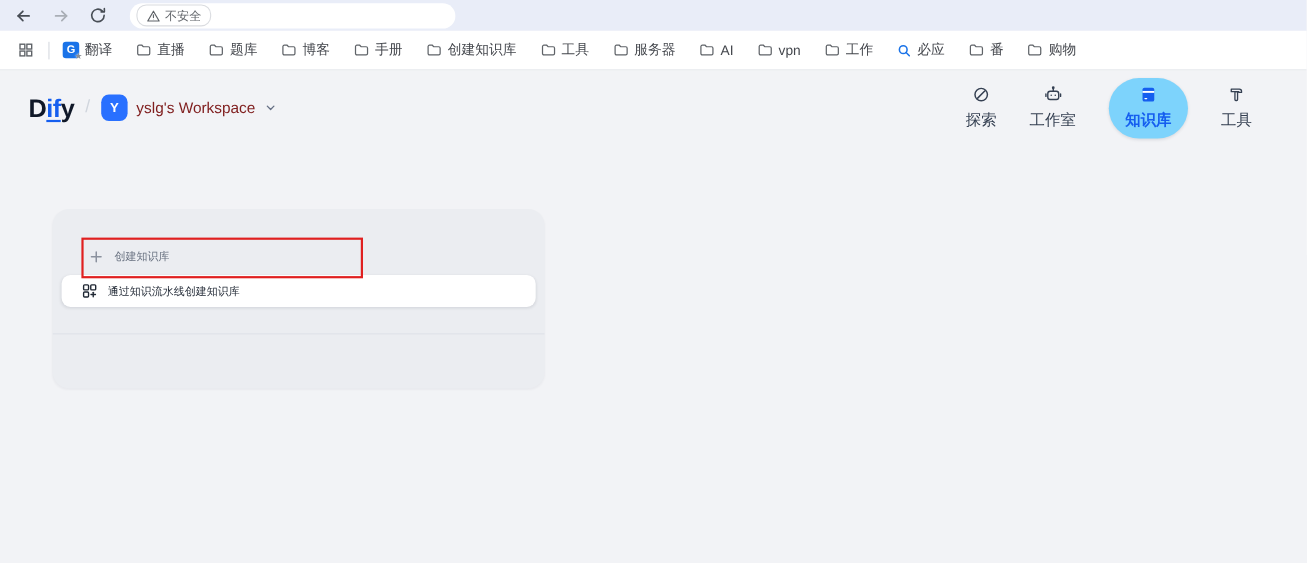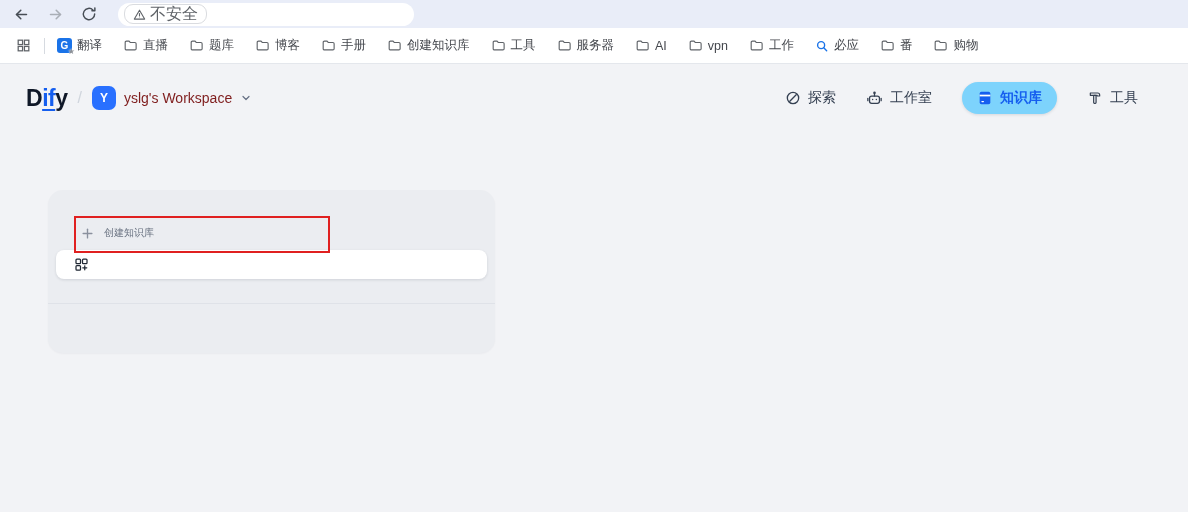--- a/index.html
+++ b/index.html
@@ -8,21 +8,21 @@
 
   
   .toolbar{position:absolute;top:0;left:0;width:100%;height:28px;background:#e9edf8;
     display:flex;align-items:center;box-sizing:border-box;padding-left:8px;}
   .nav-btn{width:26px;height:24px;display:flex;align-items:center;justify-content:center;
     color:#474d55;flex:0 0 auto;margin-right:8px;}
   .nav-btn.disabled{color:#a9aeb6;}
   .omnibox{margin-left:8px;height:23px;width:296px;background:#ffffff;border-radius:12px;
     display:flex;align-items:center;box-sizing:border-box;padding:0 10px 0 6px;}
   .sec-chip{display:flex;align-items:center;gap:4px;height:18px;border:1px solid #dadce0;
-    border-radius:9px;padding:0 8px;color:#5f6368;font-size:16px;white-space:nowrap;}
+    border-radius:9px;padding:0 8px;color:#5f6368;font-size:11px;white-space:nowrap;}
   .url-text{margin-left:10px;font-size:13.5px;color:#202124;white-space:nowrap;}
 
   
   .bookmarks{position:absolute;top:28px;left:0;width:100%;height:36px;background:#ffffff;
     border-bottom:1px solid #e4e7ec;display:flex;align-items:center;box-sizing:border-box;
     padding:0 12px;}
   .apps-btn{width:22px;height:22px;display:flex;align-items:center;justify-content:center;color:#5f6368;}
   .bm-sep{width:1px;height:16px;background:#d6dae0;margin:0 12px 0 10px;}
   .bm-list{display:flex;align-items:center;gap:21px;}
   .bm{display:flex;align-items:center;gap:5px;color:#44474d;font-size:12.5px;white-space:nowrap;cursor:pointer;}
@@ -37,21 +37,21 @@
     align-items:center;justify-content:space-between;box-sizing:border-box;padding:0 50px 0 14px;}
   .brand{display:flex;align-items:center;gap:10px;}
   .logo{font-size:23px;font-weight:800;color:#101828;letter-spacing:-0.5px;margin-left:12px;}
   .logo .blue{color:#155eef;text-decoration:underline;text-underline-offset:3px;}
   .crumb-sep{color:#d0d5dd;font-size:16px;}
   .ws{display:flex;align-items:center;gap:8px;cursor:pointer;}
   .ws-avatar{width:24px;height:24px;border-radius:7px;background:#2970ff;color:#fff;font-size:12px;
     font-weight:700;display:flex;align-items:center;justify-content:center;}
   .ws-name{font-size:14px;color:#7f1d1d;font-weight:500;}
   .nav{display:flex;align-items:center;gap:30px;}
-  .nav-item{display:flex;align-items:center;gap:7px;color:#354052;font-size:14px;font-weight:500;cursor:pointer;}
+  .nav-item{display:flex;align-items:center;gap:7px;color:#354052;font-size:14px;font-weight:500;cursor:pointer;flex-direction:column;}
   .nav-item.active{background:#7dd3fc;color:#155eef;font-weight:700;border-radius:999px;
     padding:7px 15px;box-shadow:0 1px 3px rgba(16,24,40,0.12);}
   .nav-item .nico{display:flex;}
 
   
   .card{position:absolute;top:125px;left:48px;width:447px;height:163px;background:#ebedf1;
     border-radius:15px;box-shadow:0 1px 2px rgba(16,24,40,0.04);}
   .card-row{position:absolute;display:flex;align-items:center;gap:9px;font-size:10px;color:#697281;cursor:pointer;}
   .row-create{left:32px;top:29px;height:28px;}
   .row-pipeline{left:8px;top:60px;width:431px;height:29px;background:#ffffff;border-radius:8px;
@@ -300,20 +300,21 @@
       <div class="card-row row-pipeline">
         <span class="row-icon">
             <svg width="15" height="15" viewBox="0 0 24 24" fill="none" stroke="currentColor" stroke-width="2" stroke-linecap="round" stroke-linejoin="round">
               <rect x="3.2" y="3.2" width="7.2" height="7.2" rx="1.4"></rect>
               <rect x="13.6" y="3.2" width="7.2" height="7.2" rx="1.4"></rect>
               <rect x="3.2" y="13.6" width="7.2" height="7.2" rx="1.4"></rect>
               <line x1="17.2" y1="14" x2="17.2" y2="20.4"></line>
               <line x1="14" y1="17.2" x2="20.4" y2="17.2"></line>
             </svg>
           </span>
+        <span>通过知识流水线创建知识库</span>
       </div>
 
       <div class="card-divider"></div>
 
 
     </div>
 
   </div>
 </div>
 

